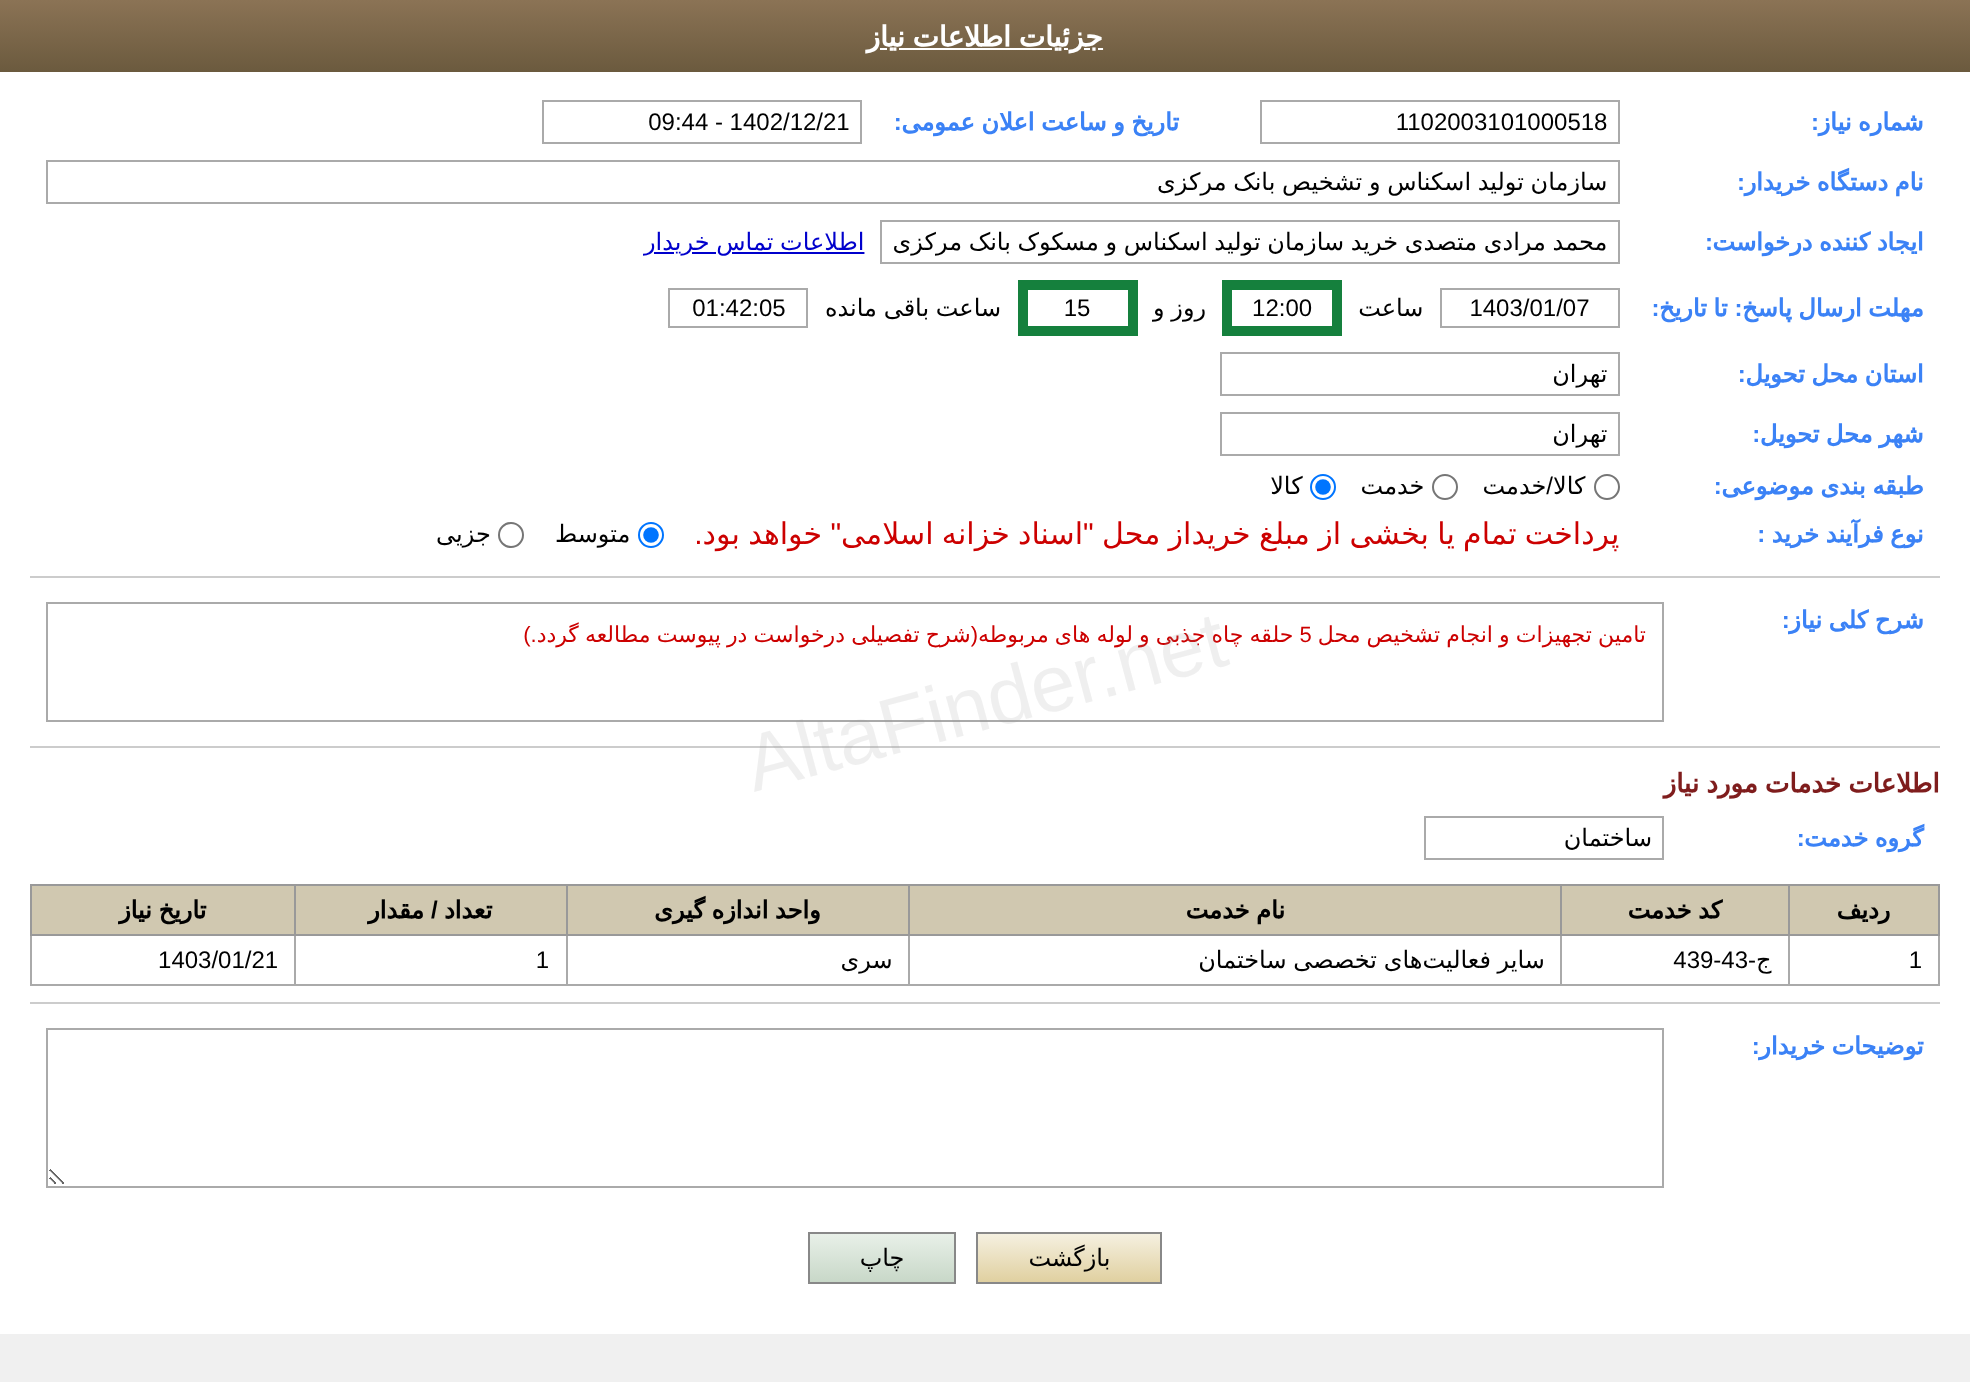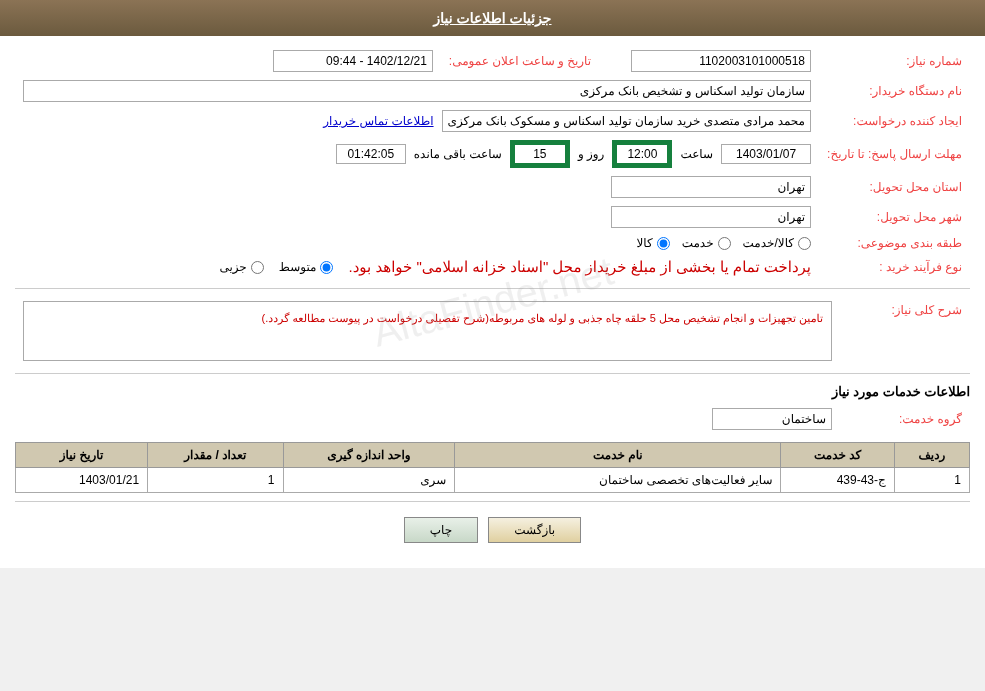--- a/index.html
+++ b/index.html
@@ -24,35 +24,35 @@
       text-decoration: underline;
     }
     .content {
       padding: 10px 15px;
       background: #fff;
     }
     .section-title {
       font-weight: bold;
       font-size: 13px;
       margin: 10px 0 5px 0;
-      color: #000000;
+      color: #7f1d1d;
     }
     .info-table {
       width: 100%;
       border-collapse: collapse;
       margin-bottom: 5px;
     }
     .info-table td {
       padding: 4px 8px;
       vertical-align: middle;
       font-size: 12px;
     }
     .label-cell {
-      color: #ef4444;
-      font-weight: normal;
+      color: #3b82f6;
+      font-weight: bold;
       white-space: nowrap;
       text-align: right;
       width: 130px;
     }
     .value-cell {
       text-align: right;
     }
     .input-box {
       border: 1px solid #aaa;
       background: #fff;
@@ -353,20 +353,30 @@
             <td>سایر فعالیت‌های تخصصی ساختمان</td>
             <td>سری</td>
             <td>1</td>
             <td>1403/01/21</td>
           </tr>
         </tbody>
     </table>
 
     <hr class="divider">
 
+    <table class="info-table">
+      <tbody>
+          <tr>
+        <td class="label-cell" style="vertical-align:top;padding-top:6px;">توضیحات خریدار:</td>
+        <td>
+          <textarea class="buyer-desc-box" style=""></textarea>
+        </td>
+      </tr>
+    </tbody>
+      </table>
 
     <div class="button-row">
       <button class="btn btn-back">بازگشت</button>
       <button class="btn btn-print">چاپ</button>
     </div>
 
   </div>
 </div>
 
 </body></html>

